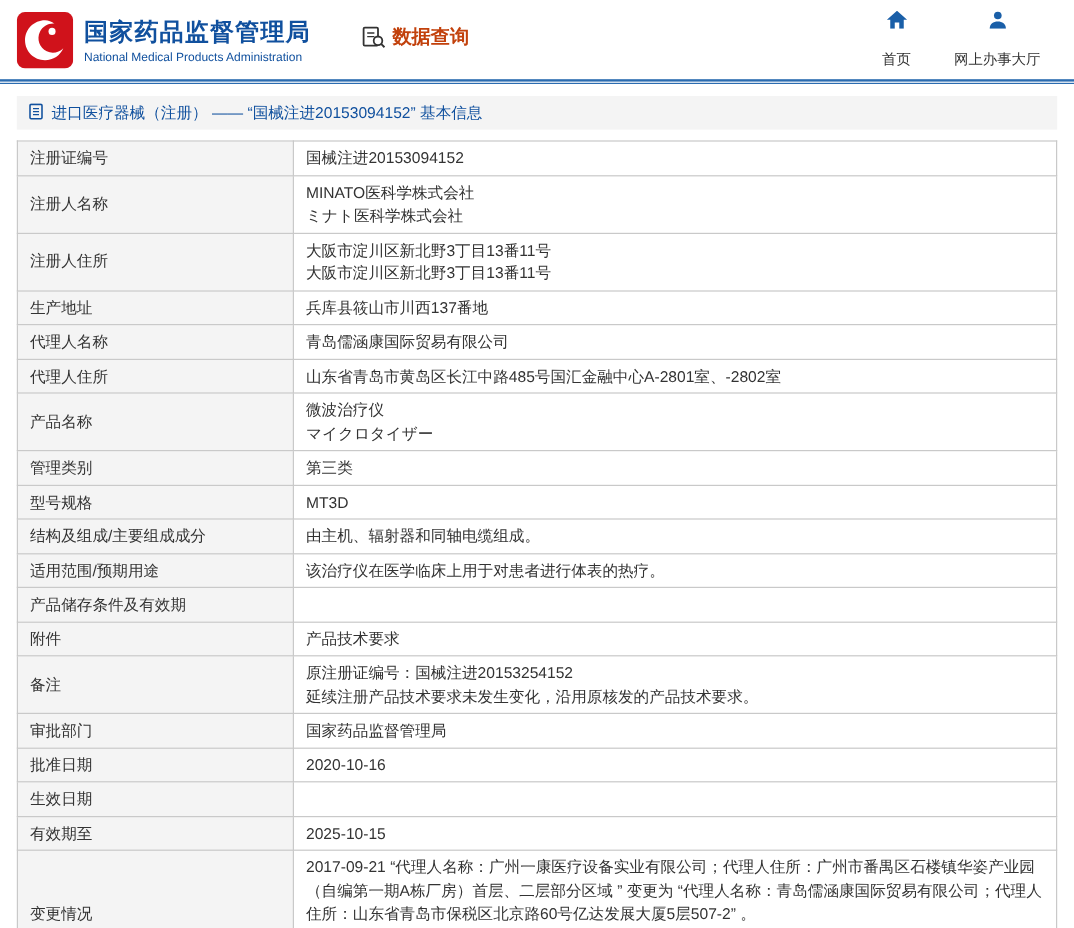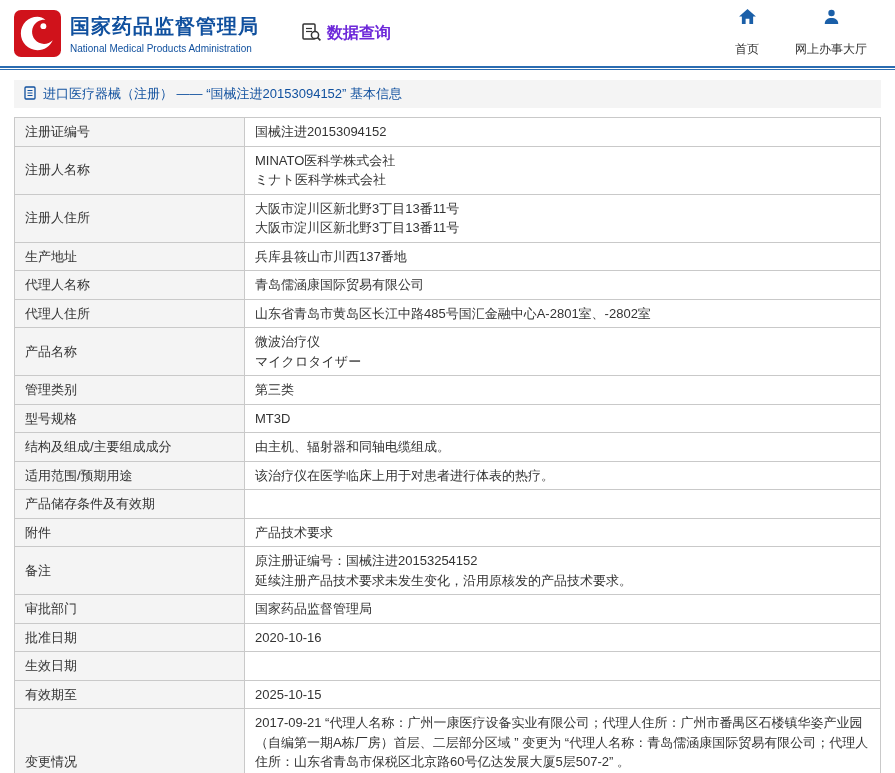--- a/index.html
+++ b/index.html
@@ -4,21 +4,21 @@
 <style>
   * { margin:0; padding:0; box-sizing:border-box; }
   html, body { background:#ffffff; }
   body { width:895px; font-family:"Liberation Sans","DejaVu Sans",sans-serif; color:#333; }
 
   .header { display:flex; align-items:center; padding:9px 14px 8px 14px; }
   .logo { width:47px; height:47px; flex:0 0 auto; cursor:pointer; }
   .org-block { margin-left:9px; }
   .org-name { color:#10509e; font-size:20px; font-weight:bold; letter-spacing:1px; }
   .org-en { color:#10509e; font-size:10px; margin-top:3px; }
-  .data-query { display:flex; align-items:center; gap:5px; margin-left:42px; font-size:16px; font-weight:bold; color:#6d28d9; cursor:pointer; }
+  .data-query { display:flex; align-items:flex-start; gap:5px; margin-left:42px; font-size:16px; font-weight:bold; color:#c2410c; cursor:pointer; }
   .top-nav { margin-left:auto; display:flex; gap:36px; padding-right:14px; }
   .nav-item { display:flex; flex-direction:column; align-items:center; gap:14px; font-size:12px; color:#333; cursor:pointer; }
 
   .rule { height:4px; border-top:2px solid #2b6cb0; border-bottom:1px solid #2b6cb0; }
 
   .breadcrumb { margin:10px 14px 9px 14px; background:#f4f4f4; padding:5px 9px; font-size:13px; color:#10509e; display:flex; align-items:center; gap:6px;text-align:right; }
 
   table.info { border-collapse:collapse; margin:0 14px 6px 14px; width:867px; font-size:13px; table-layout:fixed; }
   table.info td { border:1px solid #c9c9c9; padding:4px 10px; line-height:1.5; vertical-align:middle; }
   td.flabel { width:230px; background:#f4f4f4; color:#333; }

